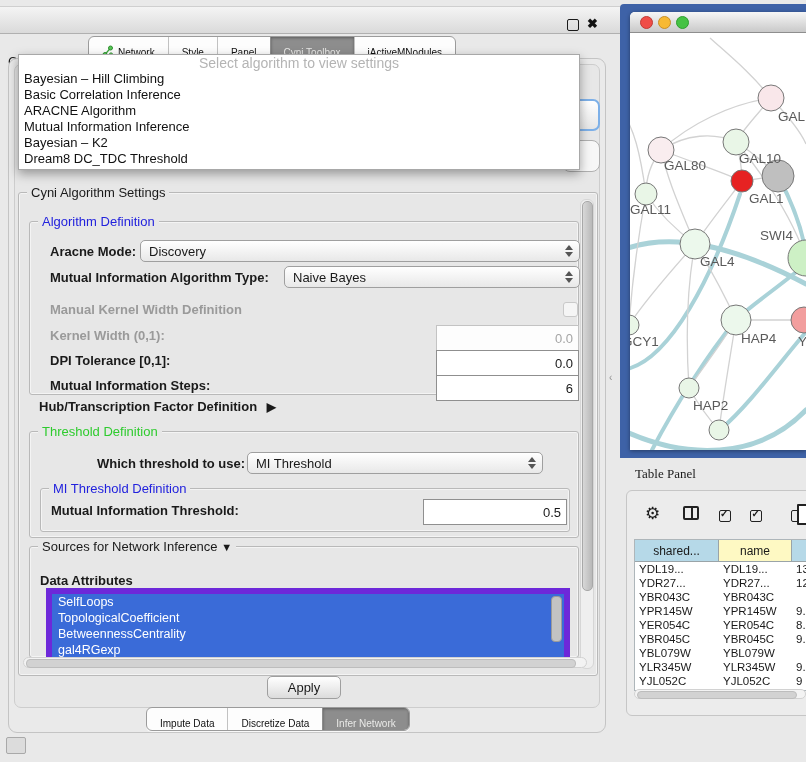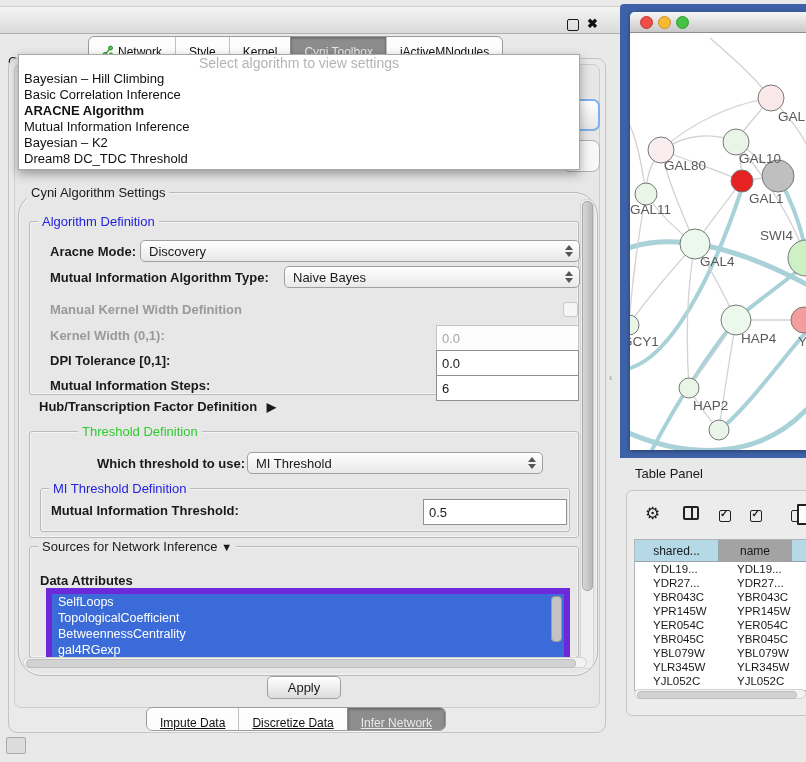--- a/index.html
+++ b/index.html
@@ -5,78 +5,78 @@
   html,body{margin:0;padding:0;}
   body{width:806px;height:762px;background:#e9e9e9;font-family:"Liberation Sans",sans-serif;position:relative;overflow:hidden;color:#1a1a1a;}
   .abs{position:absolute;}
   
   .cp-titlebar{left:0;top:6px;width:620px;height:26px;background:linear-gradient(#f4f4f4,#dadada);border-bottom:1px solid #b0b0b0;border-top:1px solid #cfcfcf;}
   .cp-title{left:8px;top:11px;font-size:13px;color:#1a1a1a;margin-top:36px;}
   .float-btn{left:567px;top:12px;width:10px;height:10px;border:1.5px solid #1a1a1a;border-radius:2px;background:transparent;}
   .close-btn{left:587px;top:9px;font-size:13px;font-weight:bold;color:#111;}
   
   .seg{display:inline-flex;border:1px solid #9b9b9b;border-radius:6px;background:#fdfdfd;overflow:hidden;height:22px;box-shadow:0 1px 1px rgba(255,255,255,.8);}
-  .seg .tab{display:flex;align-items:center;gap:4px;padding:15px 13px;font-size:12px;color:#111;border-left:1px solid #c2c2c2;white-space:nowrap;text-decoration:underline;}
+  .seg .tab{display:flex;align-items:center;gap:4px;padding:15px 13px;font-size:10px;color:#111;border-left:1px solid #c2c2c2;white-space:nowrap;}
   .seg .tab:first-child{border-left:none;}
   .seg .tab.selected{background:#8d8d8d;color:#e9e9e7;box-shadow:inset 0 1px 3px rgba(0,0,0,.35);border-left-color:#8d8d8d;}
   .outer-panel{left:8px;top:58px;width:596px;height:673px;border:1px solid #c4c4c4;border-radius:9px;background:#eaeaea;}
   .inner-panel{left:14px;top:64px;width:584px;height:642px;border:1px solid #cdcdcd;border-radius:7px;background:#e7e7e7;}
   
   .group{border:1px solid #b9b9b9;border-radius:3px;box-shadow:inset 0 0 0 1px rgba(255,255,255,.55);}
   .group-label{position:absolute;top:-8px;left:8px;background:#e7e7e7;padding:0 4px;font-size:13px;white-space:nowrap;}
   .lbl-blue{color:#2222dd;}
-  .lbl-green{color:#2ecb2e;margin-left:40px;}
+  .lbl-green{color:#2ecb2e;}
   .bold{font-weight:bold;}
   .gray{color:#9a9a9a;}
   .row-label{font-size:13px;}
   
   .combo{display:flex;align-items:center;border:1px solid #9f9f9f;border-radius:5px;background:linear-gradient(#ffffff,#e8e8e8);height:22px;box-sizing:border-box;padding:0 4px 0 8px;font-size:13px;}
   .combo .combo-text{flex:1;overflow:hidden;white-space:nowrap;}
   .stepper{display:flex;flex-direction:column;align-items:center;justify-content:center;gap:2px;width:12px;}
   .tri-up{width:0;height:0;border-left:4px solid transparent;border-right:4px solid transparent;border-bottom:5px solid #555;}
   .tri-down{width:0;height:0;border-left:4px solid transparent;border-right:4px solid transparent;border-top:5px solid #555;}
   
-  .field{border:1px solid #8f8f8f;background:#fff;font-size:13px;text-align:right;padding:12px 5px;box-sizing:border-box;display:flex;align-items:center;justify-content:flex-start;}
+  .field{border:1px solid #8f8f8f;background:#fff;font-size:13px;text-align:right;padding:12px 5px;box-sizing:border-box;display:flex;align-items:center;justify-content:flex-end;}
   .field.disabled{border-color:#c3c3c3;color:#a5a5a5;background:#fdfdfd;}
   .checkbox-dis{width:13px;height:13px;border:1px solid #c9c9c9;border-radius:3px;background:#f5f5f5;}
   
   .popup{left:18px;top:54px;width:560px;height:114px;background:#ffffff;border:1px solid #a8a8a8;box-shadow:0 4px 10px rgba(0,0,0,.35);z-index:50;}
   .popup .ph{height:16px;text-align:center;color:#b4b4b4;font-size:14px;line-height:16px;}
   .popup .dd-item{height:16px;line-height:16px;font-size:13px;padding-left:5px;color:#111;white-space:nowrap;}
-  .popup .dd-item.selected{font-weight:bold;}
+  .popup .dd-item.selected{font-weight:normal;}
   
   .vsb-track{width:12px;border:1px solid #d6d6d6;border-radius:6px;background:#efefef;}
   .vsb-thumb{position:absolute;left:1px;width:9px;border:1px solid #a8a8a8;border-radius:5px;background:linear-gradient(90deg,#d8d8d8,#b9b9b9);}
   .hsb-track{height:11px;border:1px solid #d2d2d2;border-radius:6px;background:#f3f3f3;box-sizing:border-box;}
   .hsb-thumb{position:absolute;top:1px;height:7px;border-radius:4px;background:#d2d2d2;border:1px solid #bdbdbd;}
   
   .attr-list{background:#c4b5fd;border:6px solid #6d28d9;overflow:hidden;}
   .attr-item{height:16px;line-height:16px;background:#3a6bd8;color:#fff;font-size:12.5px;padding-left:6px;white-space:nowrap;}
   
   .push-btn{border:1px solid #9f9f9f;border-radius:5px;background:linear-gradient(#ffffff,#dcdcdc);font-size:13px;display:flex;align-items:center;justify-content:center;}
   
   .net-icon{width:12px;height:12px;display:inline-block;}
   
   .blue-frame{left:620px;top:4px;width:186px;height:454px;background:#3e62a7;border-top-left-radius:4px;}
   .mac-window{left:10px;top:8px;width:176px;height:438px;background:#fff;border-top-left-radius:5px;overflow:hidden;box-shadow:0 1px 4px rgba(0,0,0,.4);}
   .mac-titlebar{left:0;top:0;width:100%;height:20px;background:linear-gradient(#f6f6f6,#c9c9c9);border-bottom:1px solid #8e8e8e;}
   .light{width:11px;height:11px;border-radius:50%;top:4px;}
-  .tp-title{font-size:13px;color:#1a1a1a;}
+  .tp-title{font-size:13px;color:#1a1a1a;font-family:Liberation Serif, serif;}
   .table-panel{left:626px;top:490px;width:186px;height:224px;border:1px solid #c6c6c6;border-radius:6px;background:#ececec;overflow:hidden;}
   .tb-icon{color:#1d1d1d;}
   .cb{width:10px;height:10px;border:1.5px solid #222;border-radius:2px;display:inline-block;position:relative;}
   .cb.checked::after{content:"✓";position:absolute;left:0px;top:-3px;font-size:10px;font-weight:bold;}
   .cols-icon{width:16px;height:14px;border:2px solid #222;border-radius:2px;box-sizing:border-box;}
   .cols-icon::after{content:"";position:absolute;left:50%;top:0;width:2px;height:100%;background:#222;}
   .doc-icon{width:14px;height:17px;border:2px solid #222;border-radius:1px;background:#fff;}
   .grid-table{background:#fff;border:1px solid #aeb6ba;font-size:11.5px;}
   .gt-header{display:flex;height:21px;border-bottom:1px solid #9aa4a8;}
   .gt-hcell{box-sizing:border-box;border-right:1px solid #9aa4a8;display:flex;align-items:center;justify-content:center;font-size:12px;}
   .gt-row{display:flex;height:14px;line-height:14px;}
-  .gt-cell{box-sizing:border-box;padding-left:18px;white-space:nowrap;overflow:hidden;}
+  .gt-cell{box-sizing:border-box;padding-left:4px;white-space:nowrap;overflow:hidden;}
   .mini-icon{left:6px;top:737px;width:18px;height:15px;border:1px solid #a9a9a9;border-radius:2px;background:#dcdcdc;}
   .splitter{left:609px;top:372px;font-size:10px;color:#909090;}
 </style>
 </head>
 <body>
 
 <div class="abs cp-titlebar">
   <span class="abs cp-title">Control Panel</span>
   <span class="abs float-btn"></span>
   <span class="abs close-btn">✖</span>
@@ -91,21 +91,21 @@
             <circle cx="3" cy="9.5" r="2" fill="#57c957" stroke="#2f8f2f"></circle>
             <circle cx="8.5" cy="3" r="2" fill="#57c957" stroke="#2f8f2f"></circle>
             <circle cx="9" cy="9.5" r="1.6" fill="#8fdc8f" stroke="#2f8f2f"></circle>
           </svg></span>
         <span>Network</span>
       </div>
       <div class="tab">
         <span>Style</span>
       </div>
       <div class="tab">
-        <span>Kernel</span>
+        <span>Panel</span>
       </div>
       <div class="tab selected">
         <span>Cyni Toolbox</span>
       </div>
       <div class="tab">
         <span>jActiveMNodules</span>
       </div>
     </div>
 </div>
 
@@ -120,21 +120,21 @@
   <div id="dd-items">
       <div class="dd-item">Bayesian – Hill Climbing</div>
       <div class="dd-item">Basic Correlation Inference</div>
       <div class="dd-item selected">ARACNE Algorithm</div>
       <div class="dd-item">Mutual Information Inference</div>
       <div class="dd-item">Bayesian – K2</div>
       <div class="dd-item">Dream8 DC_TDC Threshold</div>
     </div>
 </div>
 
-<div class="abs group" style="left:18px;top:192px;width:578px;height:482px;border-radius:24px;">
+<div class="abs group" style="left:18px;top:192px;width:578px;height:482px;">
   <span class="group-label">Cyni Algorithm Settings</span>
 
   <div class="abs vsb-track" style="right:3px;top:6px;height:468px;">
     <div class="vsb-thumb" style="top:1px;height:388px;"></div>
   </div>
 
   <div class="abs group" style="left:10px;top:28px;width:548px;height:172px;">
     <span class="group-label lbl-blue">Algorithm Definition</span>
 
     <span class="abs row-label bold" style="left:20px;top:22px;">Aracne Mode:</span>
@@ -322,21 +322,21 @@
     <span class="abs cols-icon" style="left:56px;top:15px;"></span>
     <span class="abs cb checked" style="left:92px;top:17px;"></span>
     <span class="abs cb checked" style="left:107px;top:17px;"></span>
     <span class="abs cb" style="left:131px;top:17px;"></span>
     
     <span class="abs doc-icon" style="left:170px;top:13px;"></span>
   </div>
   <div class="abs grid-table" style="left:7px;top:48px;width:230px;height:150px;">
     <div class="gt-header" id="table-header">
         <div class="gt-hcell" style="width: 84px; background: rgb(182, 217, 232);">shared...</div>
-        <div class="gt-hcell" style="width: 73px; background: #a3a3a3;">name</div>
+        <div class="gt-hcell" style="width: 73px; background: #fef9c3;">name</div>
         <div class="gt-hcell" style="width: 73px; background: rgb(182, 217, 232);">A</div>
       </div>
     <div id="table-rows">
         <div class="gt-row">
           <div class="gt-cell" style="width: 84px;">YDL19...</div>
           <div class="gt-cell" style="width: 73px;">YDL19...</div>
           <div class="gt-cell" style="width: 73px;">13</div>
         </div>
         <div class="gt-row">
           <div class="gt-cell" style="width: 84px;">YDR27...</div>

